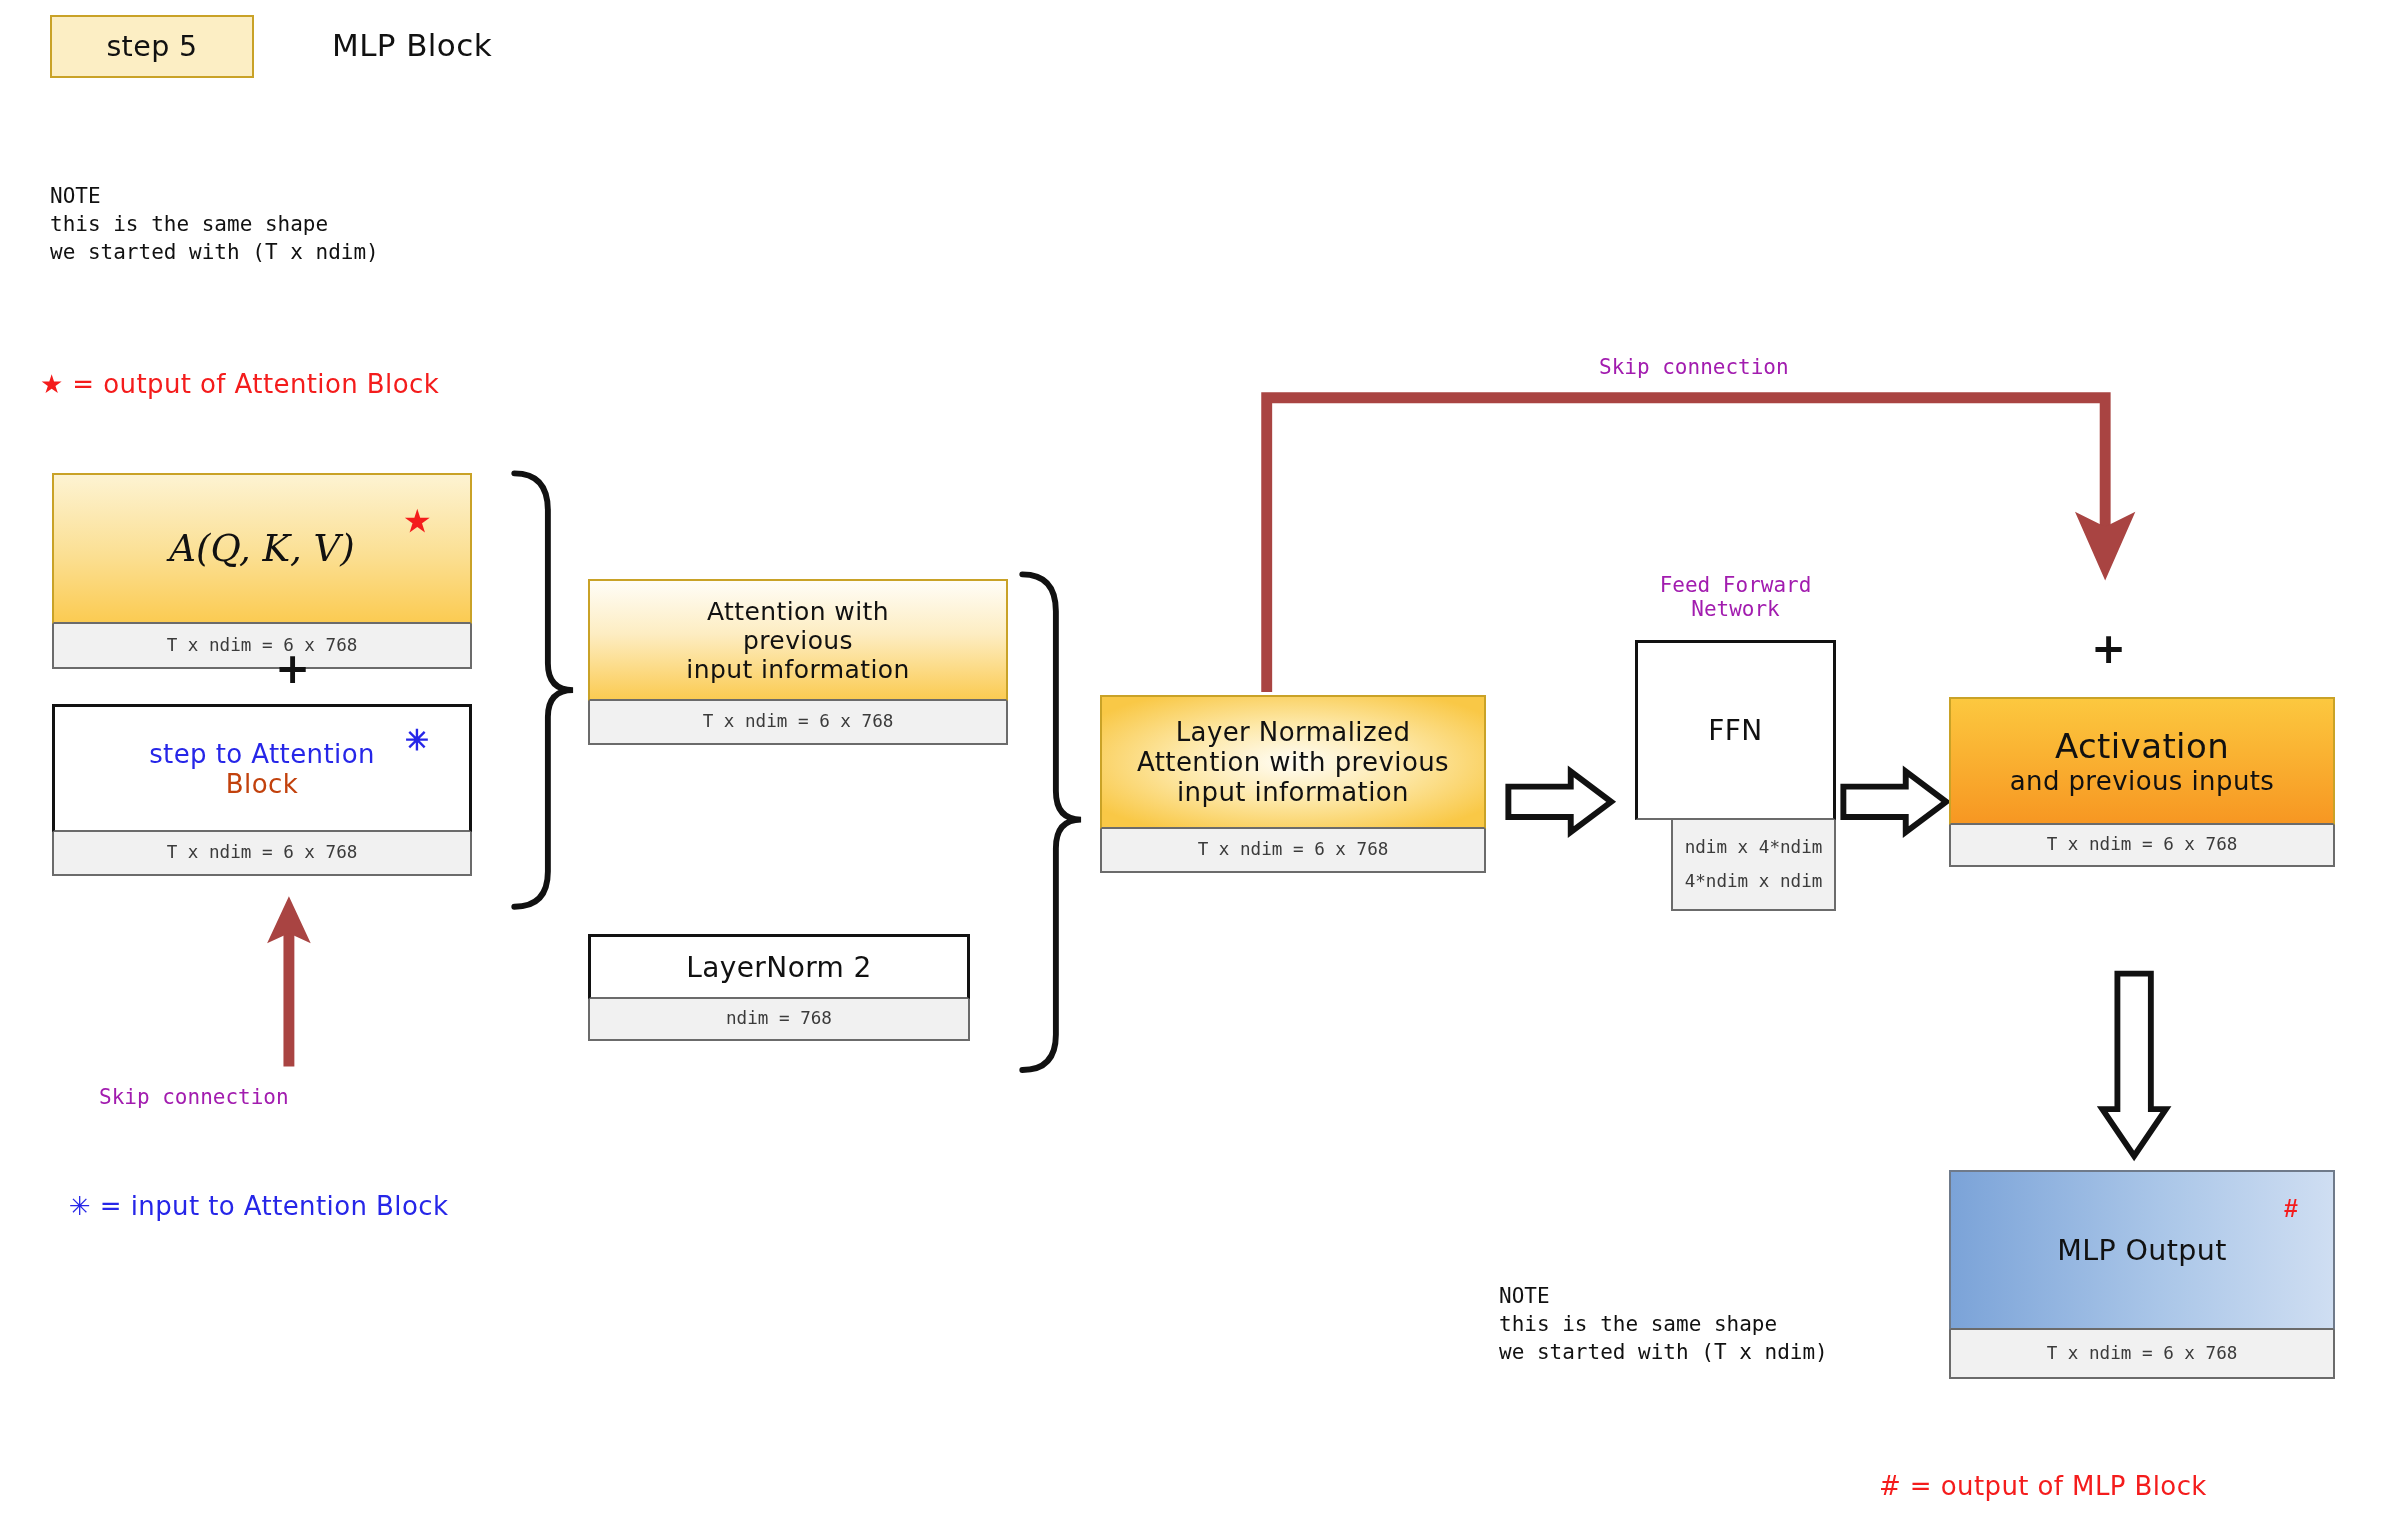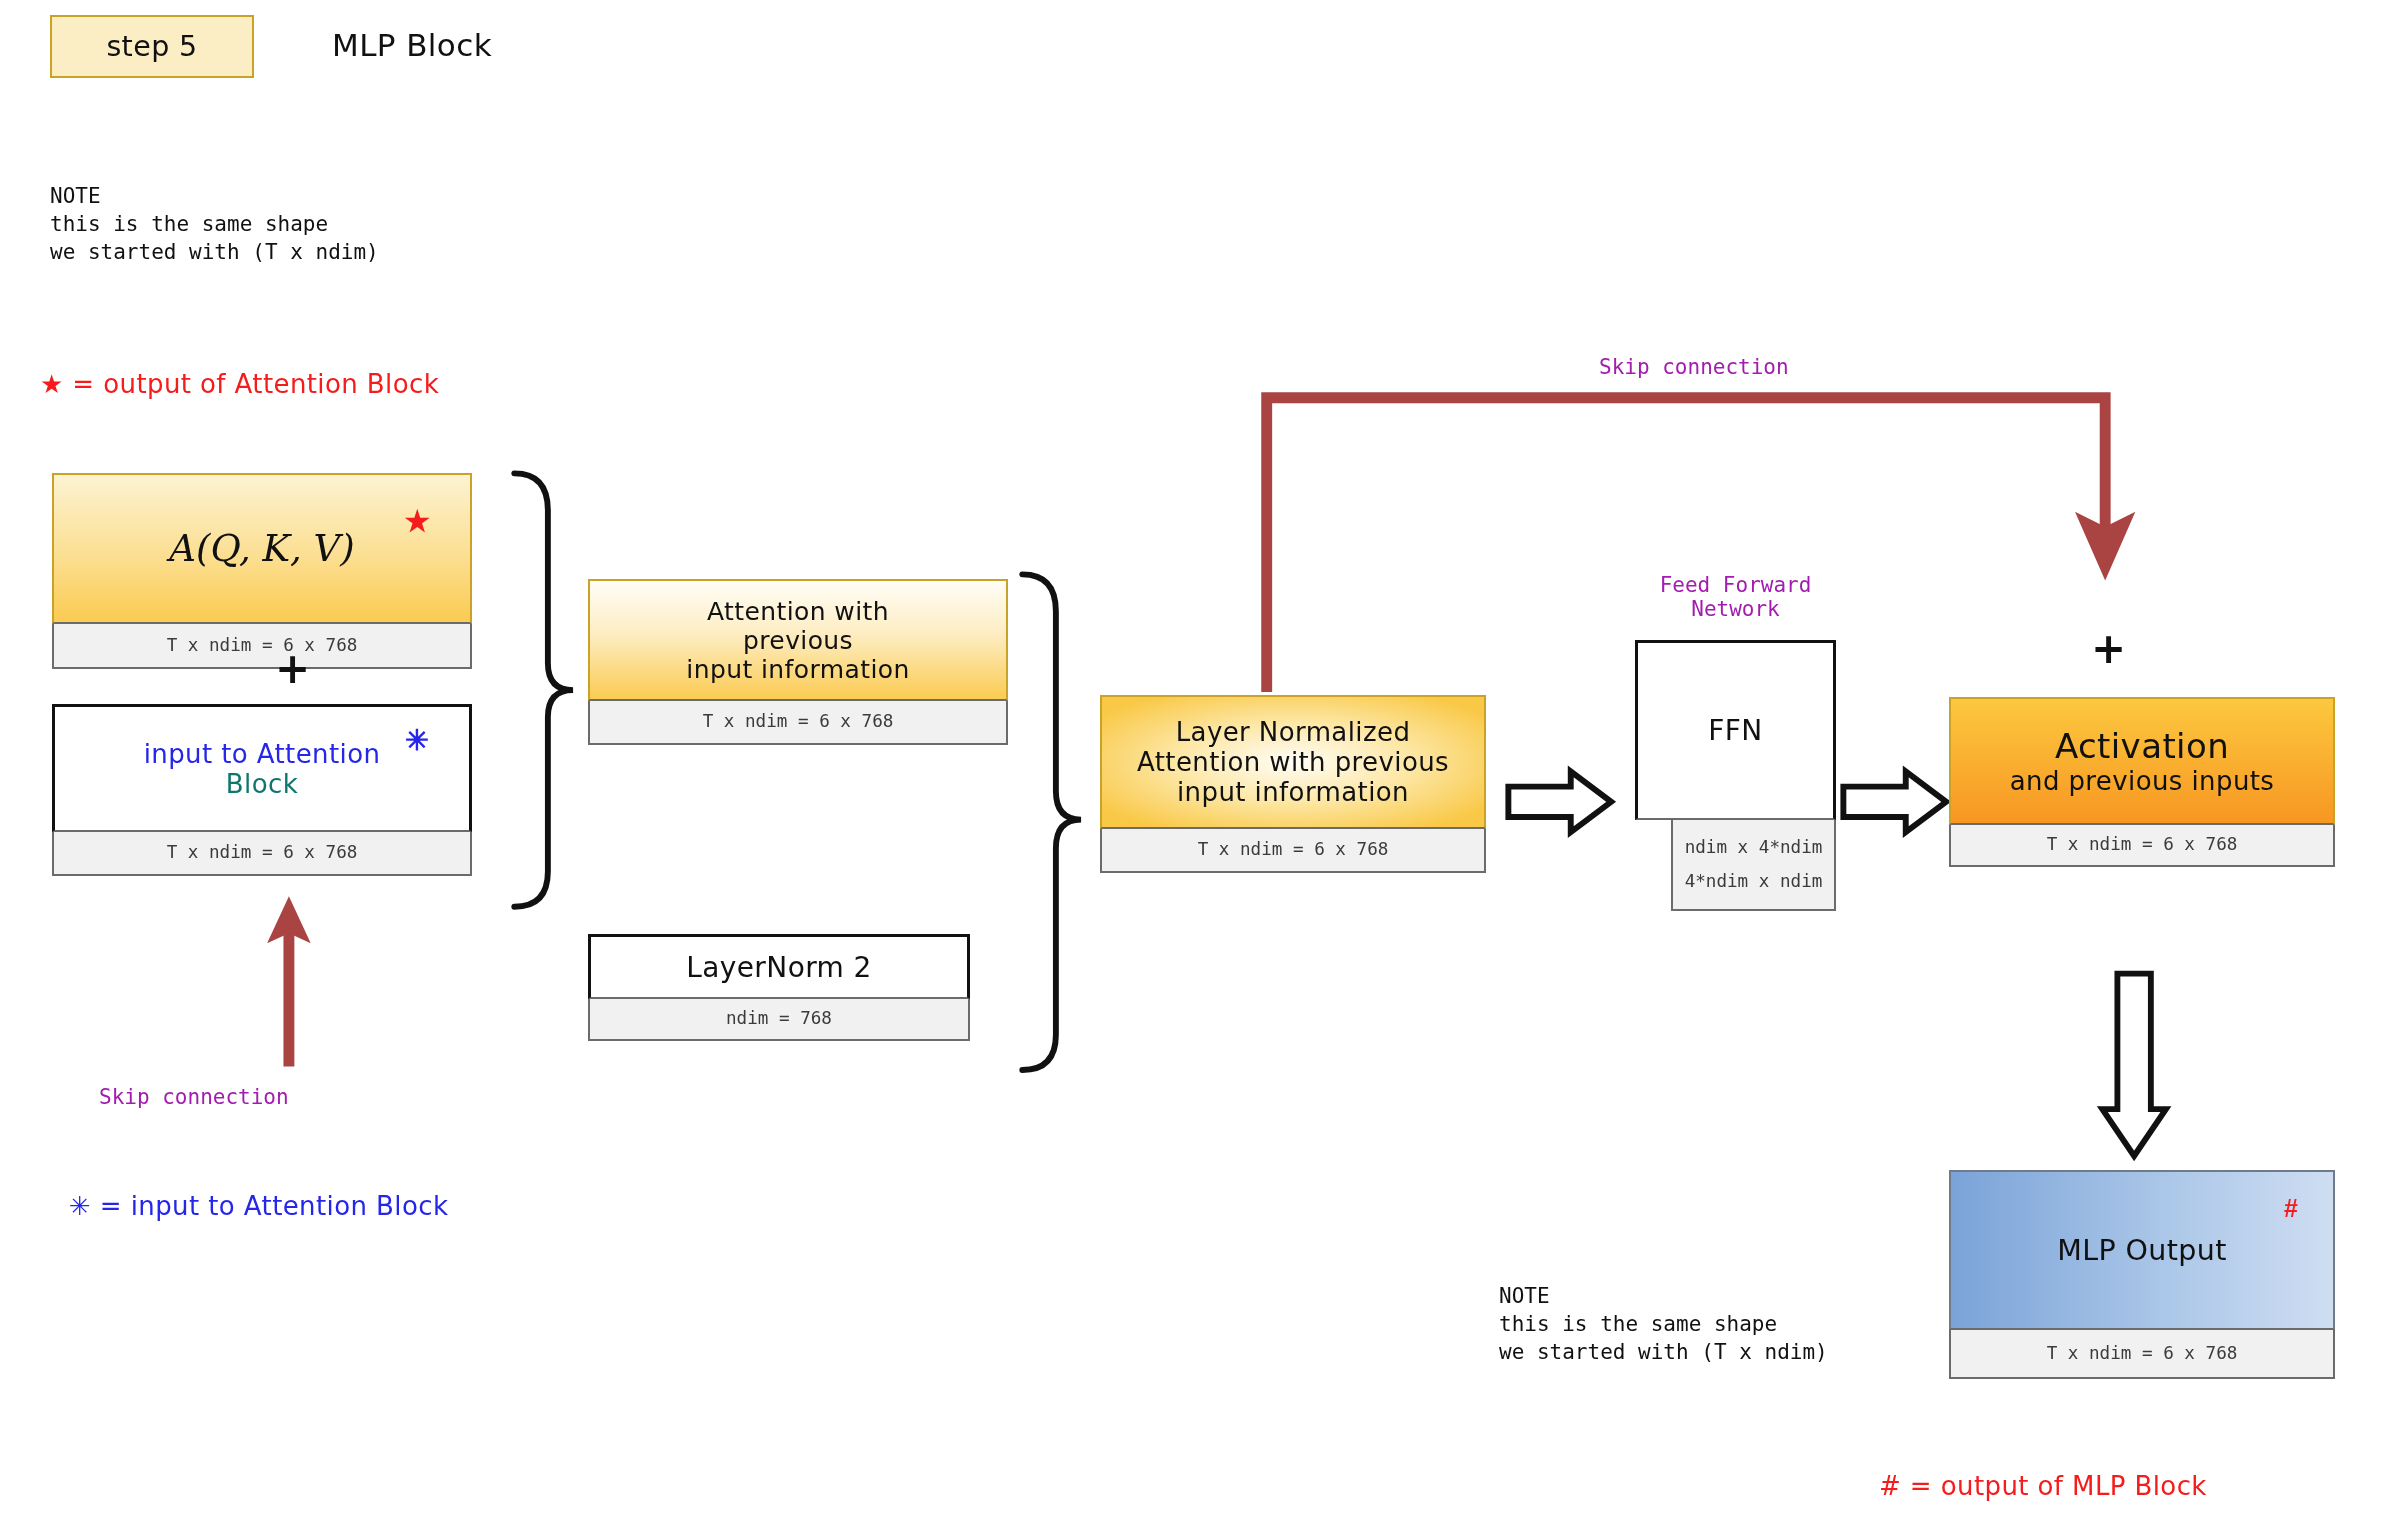--- a/index.html
+++ b/index.html
@@ -199,22 +199,22 @@
   </div>
   <div class="foot">
     <span class="l">T x ndim = 6 x 768</span>
   </div>
 </div>
 
 <div class="abs plus hand" style="left:275px; top:648px;">+</div>
 
 <div class="abs node" id="node-input-attn">
   <div class="body">
-    <span class="hand" style="font-size:26px; color:#2626e8;">input to Attention</span>
-    <span class="hand" style="font-size:26px; color:#0f766e;">Block</span>
+    <span class="hand" style="font-size:26px; color:#2626e8;">step to Attention</span>
+    <span class="hand" style="font-size:26px; color:#c2410c;">Block</span>
     <span class="marker blue" style="right:40px; top:18.5px;">✳</span>
   </div>
   <div class="foot">
     <span class="l">T x ndim = 6 x 768</span>
   </div>
 </div>
 
 <svg class="abs" style="left:252px; top:886px;" width="151" height="185" viewBox="0 0 180 220">
   <line x1="44" y1="215" x2="44" y2="48" stroke="#a94442" stroke-width="13"></line>
   <polygon points="44,12 18,68 44,56 70,68" fill="#a94442"></polygon>

